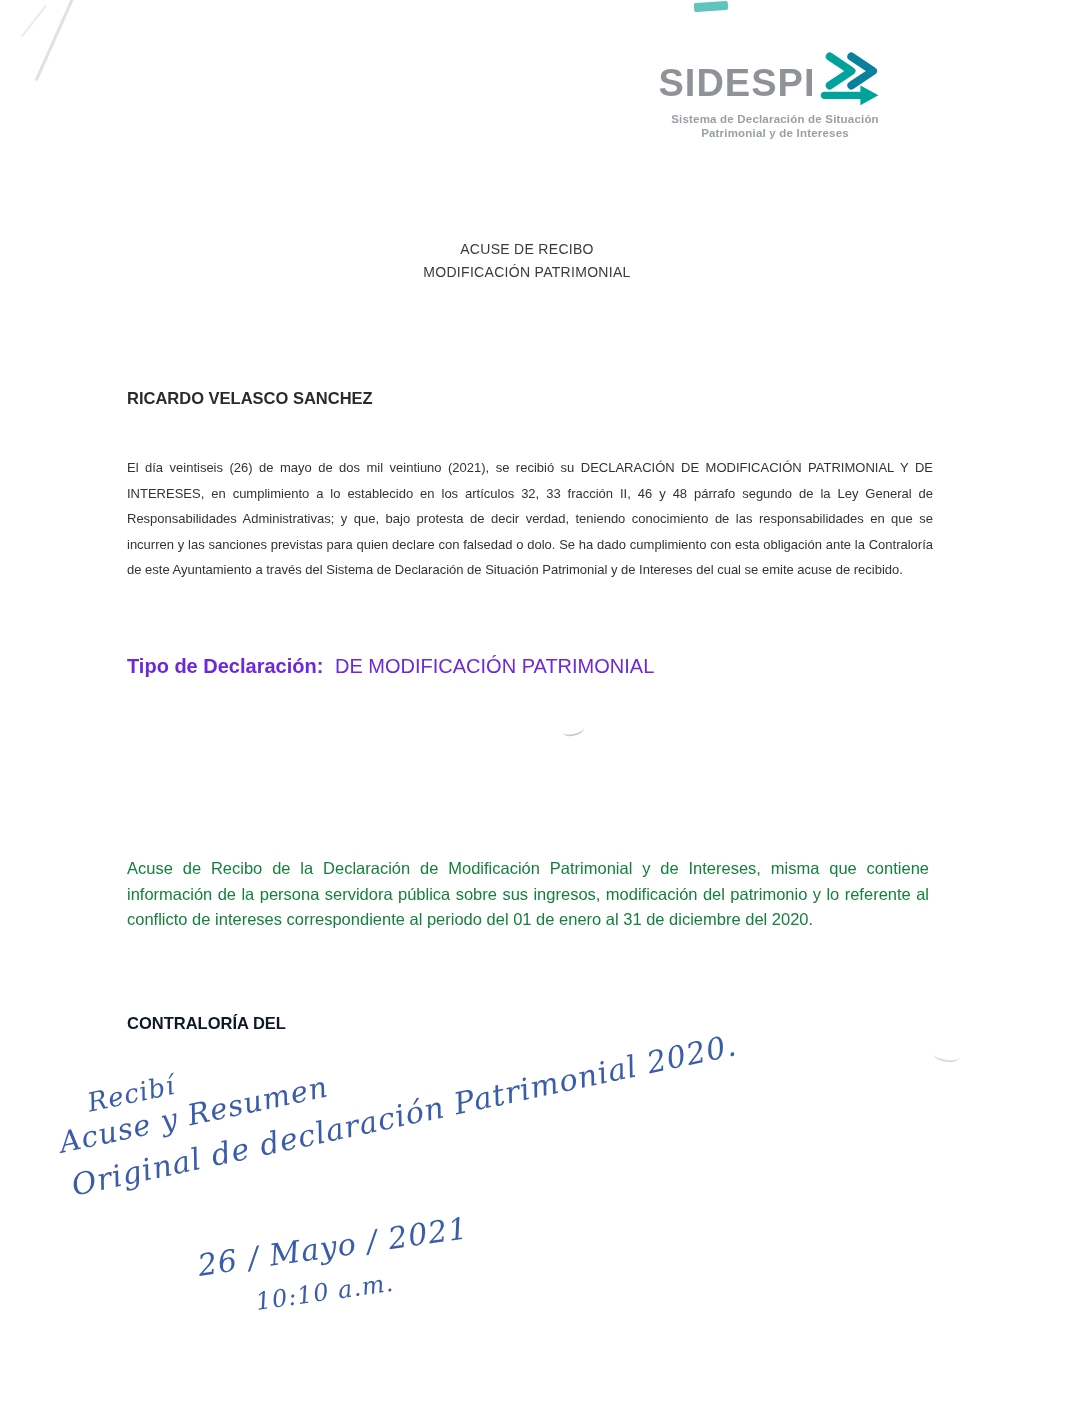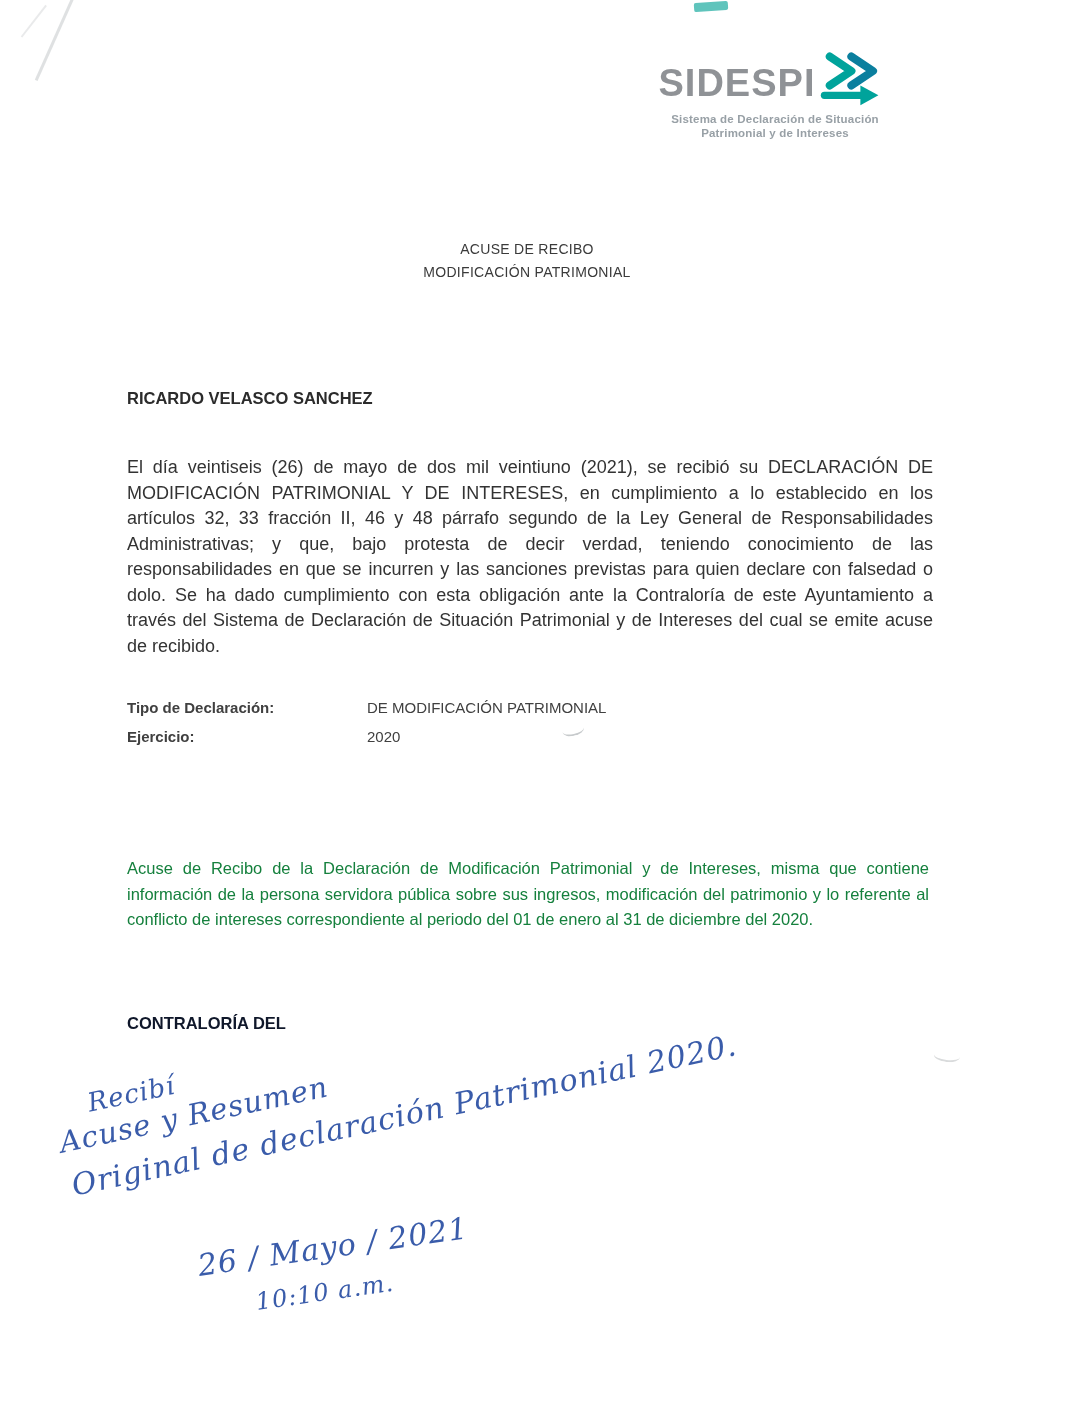--- a/index.html
+++ b/index.html
@@ -37,29 +37,29 @@
     position:absolute; left:127px; top:238px; width:800px;
     text-align:center; font-size:14px; line-height:23px; color:#3a3a3a;
     letter-spacing:.3px;
   }
   .recipient{
     position:absolute; left:127px; top:389px;
     font-weight:bold; font-size:16.5px; color:#2b2b2b;
   }
   .para1{
     position:absolute; left:127px; top:455px; width:806px;
-    font-size:18px; line-height:25.5px; text-align:justify; color:#333;
+    font-size:13px; line-height:25.5px; text-align:justify; color:#333;
   }
   .fields{
-    position:absolute; left:127px; top:697px; width:700px;
-    font-size:15px; color:#404040;
+    position:absolute; left:127px; top:656px; width:700px;
+    font-size:20px; color:#6d28d9;
   }
   .field-row{ display:flex; margin-bottom:7.5px; line-height:21px;}
   .field-label{ width:208px; font-weight:bold; flex:0 0 auto;}
-  .field-value{ flex:1;margin-left:32px;}
+  .field-value{ flex:1;}
   .para2{
     position:absolute; left:127px; top:856px; width:802px;
     font-size:16.5px; line-height:25.5px; text-align:justify; color:#15803d;
   }
   .signature{
     position:absolute; left:127px; top:1014px;
     font-weight:bold; font-size:16.5px; color:#0f172a;
   }
 
   
@@ -139,24 +139,20 @@
 
   <div class="recipient">RICARDO VELASCO SANCHEZ</div>
 
   <div class="para1">El día veintiseis (26) de mayo de dos mil veintiuno (2021), se recibió su DECLARACIÓN DE MODIFICACIÓN PATRIMONIAL Y DE INTERESES, en cumplimiento a lo establecido en los artículos 32, 33 fracción II, 46 y 48 párrafo segundo de la Ley General de Responsabilidades Administrativas; y que, bajo protesta de decir verdad, teniendo conocimiento de las responsabilidades en que se incurren y las sanciones previstas para quien declare con falsedad o dolo. Se ha dado cumplimiento con esta obligación ante la Contraloría de este Ayuntamiento a través del Sistema de Declaración de Situación Patrimonial y de Intereses del cual se emite acuse de recibido.</div>
 
   <div class="fields">
     <div class="field-row">
       <span class="field-label">Tipo de Declaración:</span>
       <span class="field-value">DE MODIFICACIÓN PATRIMONIAL</span>
     </div>
-    <div class="field-row">
-      <span class="field-label">Ejercicio:</span>
-      <span class="field-value">2020</span>
-    </div>
   </div>
 
   <div class="para2">Acuse de Recibo de la Declaración de Modificación Patrimonial y de Intereses, misma que contiene información de la persona servidora pública sobre sus ingresos, modificación del patrimonio y lo referente al conflicto de intereses correspondiente al periodo del 01 de enero al 31 de diciembre del 2020.</div>
 
   <div class="signature">CONTRALORÍA DEL</div>
 
   <div class="hw hw-line1">Recibí</div>
   <div class="hw hw-line2">Acuse y Resumen</div>
   <div class="hw hw-line3">Original de declaración Patrimonial 2020.</div>
   <div class="hw hw-date">26 / Mayo / 2021</div>

